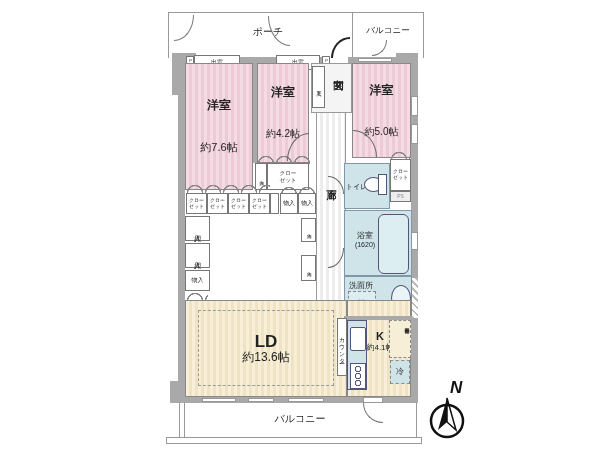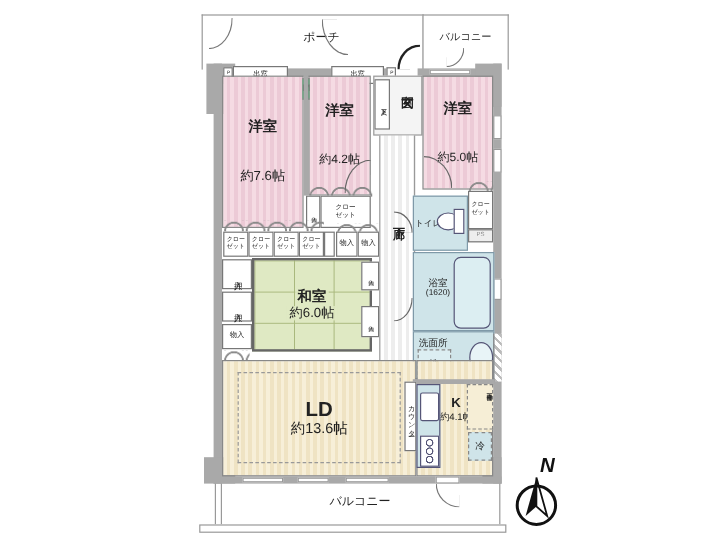--- a/index.html
+++ b/index.html
@@ -172,24 +172,20 @@
 
   <div class="abs b cc" style="left:185px;top:216px;width:25px;height:25px;background:#fff;">
     <span class="vt lbl" style="font-size:7px;">押入</span>
     </div>
   <div class="abs b cc" style="left:185px;top:243px;width:25px;height:25px;background:#fff;">
     <span class="vt lbl" style="font-size:7px;">押入</span>
     </div>
   <div class="abs b cc" style="left:185px;top:270px;width:25px;height:21px;background:#fff;">
     <span class="lbl" style="font-size:6px;">物入</span>
     </div>
-  <div class="abs tatami cc" style="left:210px;top:215px;width:100px;height:78px;">
-    <div class="lbl" style="font-size:12px;font-weight:bold;background:rgba(223,233,195,.85);padding:0 2px;">和室</div>
-    <div class="lbl" style="font-size:11px;background:rgba(223,233,195,.85);padding:0 2px;">約6.0帖</div>
-  </div>
   <div class="abs b cc" style="left:301px;top:218px;width:15px;height:24px;background:#fff;">
     <span class="vt lbl" style="font-size:4.5px;">物入</span>
     </div>
   <div class="abs b cc" style="left:301px;top:255px;width:15px;height:26px;background:#fff;">
     <span class="vt lbl" style="font-size:4.5px;">物入</span>
     </div>
 
   <div class="abs cream cc" style="left:185px;top:300px;width:162px;height:97px;">
     <div class="lbl" style="font-size:17px;font-weight:bold;">LD</div>
     <div class="lbl" style="font-size:12px;">約13.6帖</div>

